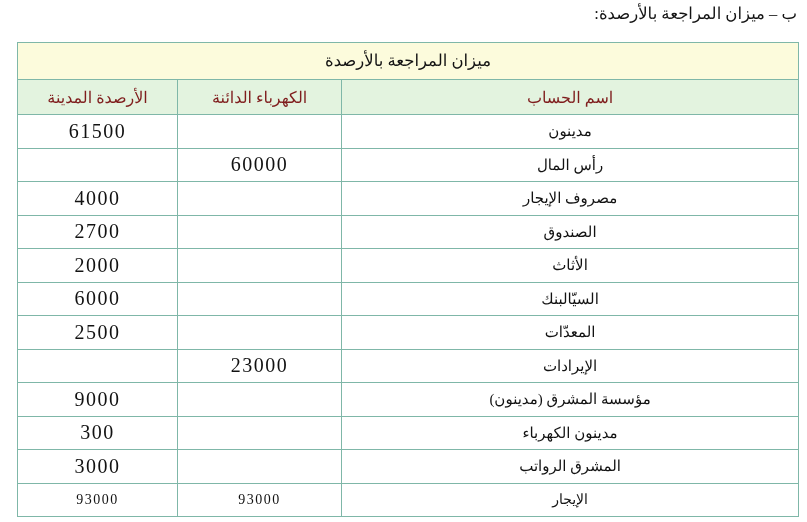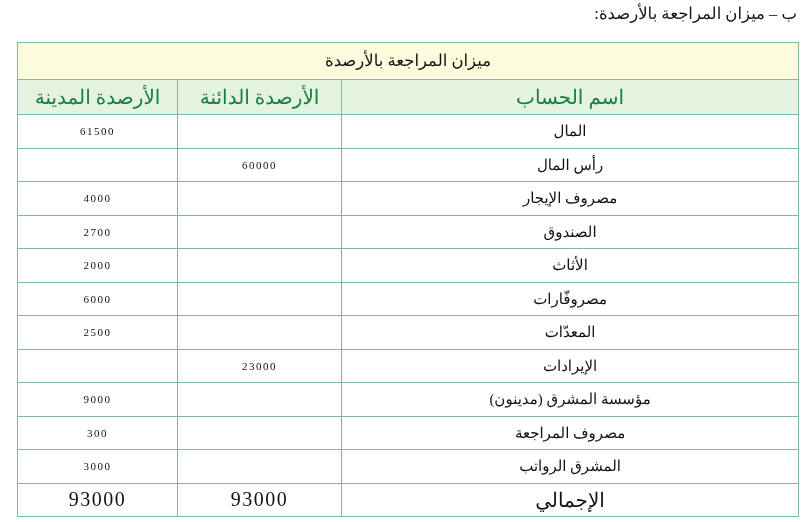--- a/index.html
+++ b/index.html
@@ -50,40 +50,40 @@
   }
   .title-row td {
     background: #fcfbdc;
     height: 36px;
     font-size: 16.5px;
     color: #121212;
   }
   .header-row td {
     background: #e3f3df;
     height: 34px;
-    font-size: 20px;
-    color: #15803d;
+    font-size: 16px;
+    color: #7f1d1d;
   }
   .data-row td {
     height: 32.5px;
     font-size: 15px;
     background: #ffffff;
     color: #121212;
   }
   .data-row td.num {
-    font-size: 11px;
+    font-size: 20px;
     letter-spacing: 1.5px;
     font-family: "Liberation Serif", "DejaVu Serif", serif;
   }
   .col-name { width: 58.5%; }
   .col-credit { width: 21%; }
   .col-debit { width: 20.5%; }
   .total-row td {
     height: 32.5px;
-    font-size: 20px;
+    font-size: 14px;
     background: #ffffff;
     color: #121212;
   }
   .total-row td.num { letter-spacing: 1.5px; }
 </style>
 </head>
 <body>
 
 <div class="page">
 
@@ -94,26 +94,26 @@
       <col class="col-name">
       <col class="col-credit">
       <col class="col-debit">
     </colgroup>
     <tbody>
       <tr class="title-row">
         <td colspan="3">ميزان المراجعة بالأرصدة</td>
       </tr>
       <tr class="header-row">
         <td>اسم الحساب</td>
-        <td>الأرصدة الدائنة</td>
+        <td>الكهرباء الدائنة</td>
         <td>الأرصدة المدينة</td>
       </tr>
 
       <tr class="data-row">
-        <td>المال</td>
+        <td>مدينون</td>
         <td class="num"></td>
         <td class="num">61500</td>
       </tr>
       <tr class="data-row">
         <td>رأس المال</td>
         <td class="num">60000</td>
         <td class="num"></td>
       </tr>
       <tr class="data-row">
         <td>مصروف الإيجار</td>
@@ -124,51 +124,51 @@
         <td>الصندوق</td>
         <td class="num"></td>
         <td class="num">2700</td>
       </tr>
       <tr class="data-row">
         <td>الأثاث</td>
         <td class="num"></td>
         <td class="num">2000</td>
       </tr>
       <tr class="data-row">
-        <td>مصروفّارات</td>
+        <td>السيّالبنك</td>
         <td class="num"></td>
         <td class="num">6000</td>
       </tr>
       <tr class="data-row">
         <td>المعدّات</td>
         <td class="num"></td>
         <td class="num">2500</td>
       </tr>
       <tr class="data-row">
         <td>الإيرادات</td>
         <td class="num">23000</td>
         <td class="num"></td>
       </tr>
       <tr class="data-row">
         <td>مؤسسة المشرق (مدينون)</td>
         <td class="num"></td>
         <td class="num">9000</td>
       </tr>
       <tr class="data-row">
-        <td>مصروف المراجعة</td>
+        <td>مدينون الكهرباء</td>
         <td class="num"></td>
         <td class="num">300</td>
       </tr>
       <tr class="data-row">
         <td>المشرق الرواتب</td>
         <td class="num"></td>
         <td class="num">3000</td>
       </tr>
 
       <tr class="total-row">
-        <td>الإجمالي</td>
+        <td>الإيجار</td>
         <td class="num">93000</td>
         <td class="num">93000</td>
       </tr>
     </tbody>
   </table>
 
 </div>
 
 </body></html>

